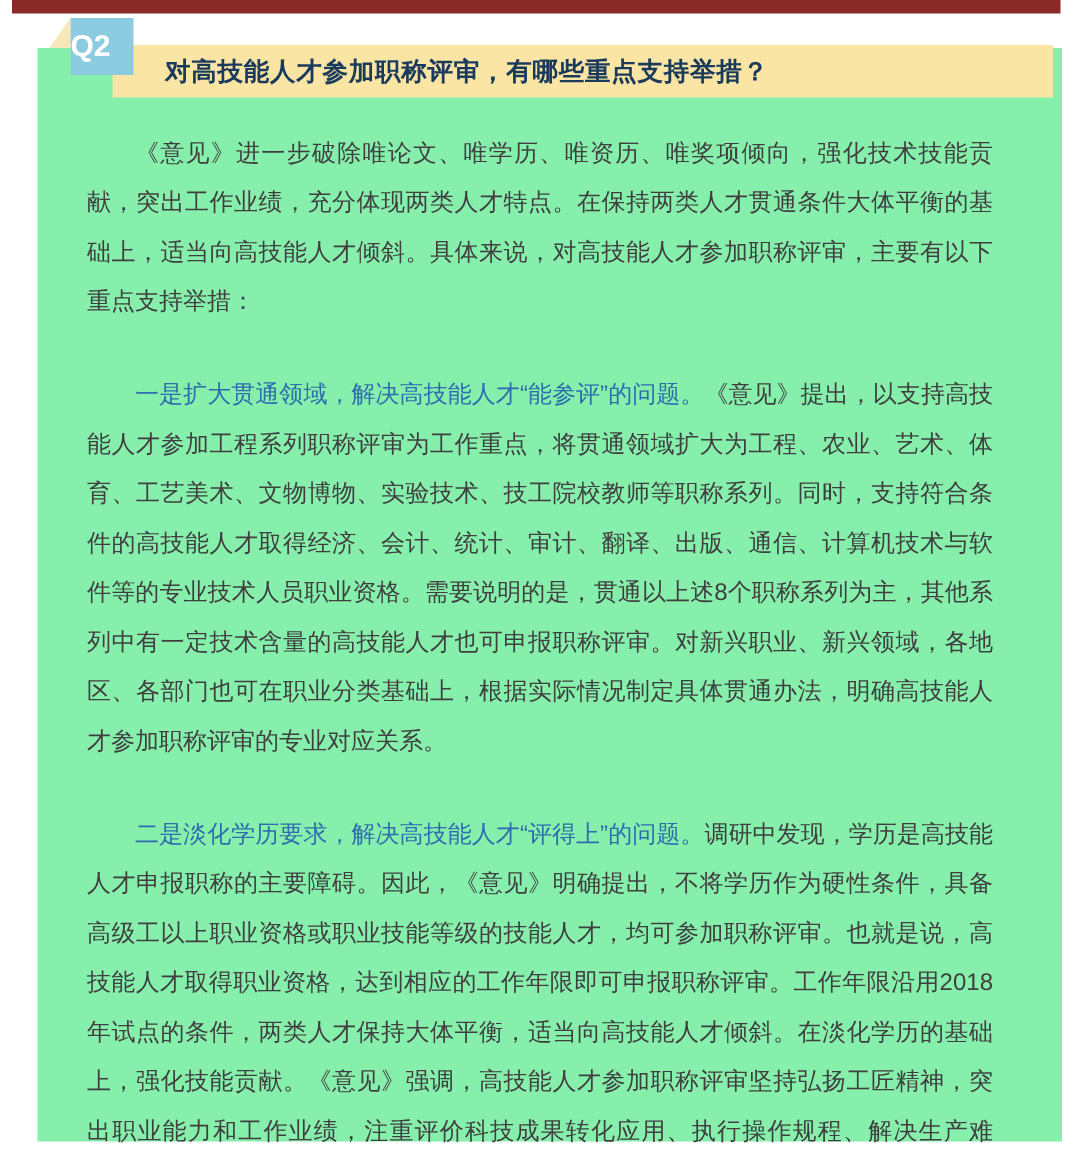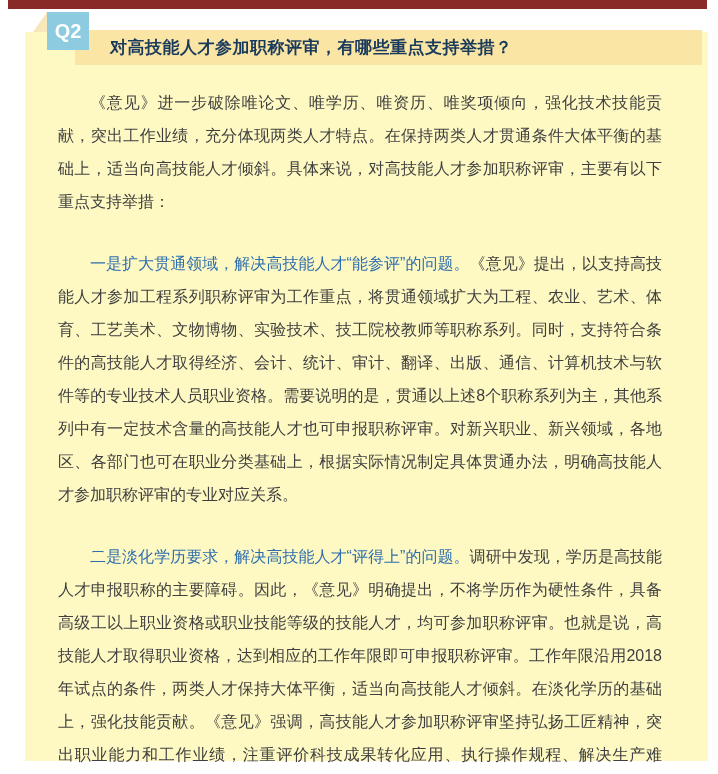--- a/index.html
+++ b/index.html
@@ -14,21 +14,21 @@
   .top-bar {
     position: absolute;
     left: 8px; top: 0;
     width: 699px; height: 9px;
     background: #8a2a28;
   }
   .answer-panel {
     position: absolute;
     left: 25px; top: 32px;
     width: 683px; height: 729px;
-    background: #fef9c3;
+    background: #86efac;
     box-sizing: border-box;
     padding: 54px 46px 0 33px;
   }
   .title-banner {
     position: absolute;
     left: 75px; top: 30px;
     width: 627px; height: 35px;
     background: #fae5a4;
     z-index: 2;
   }
@@ -51,21 +51,21 @@
     z-index: 2;
   }
   .question-badge {
     position: absolute;
     left: 47px; top: 12px;
     width: 42px; height: 38px;
     background: #8dcce0;
     color: #ffffff;
     font-size: 20px;
     font-weight: bold;
-    text-align: center;
+    text-align: left;
     line-height: 38px;
     z-index: 3;
   }
   .answer-panel p {
     margin: 0 0 29px 0;
     font-size: 16px;
     line-height: 33px;
     color: #3f3f3f;
     text-align: justify;
     text-indent: 2em;

